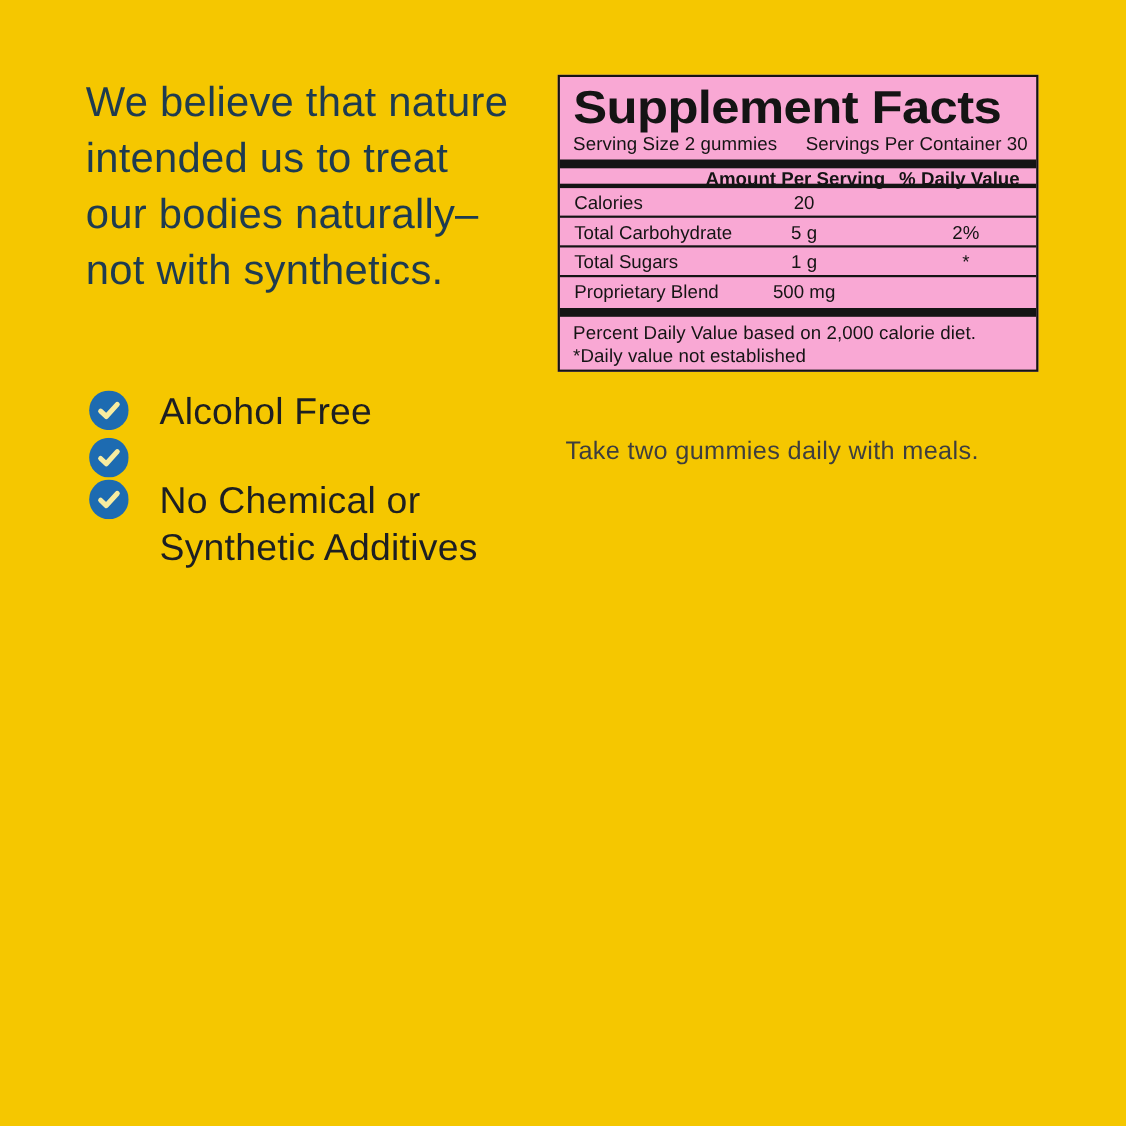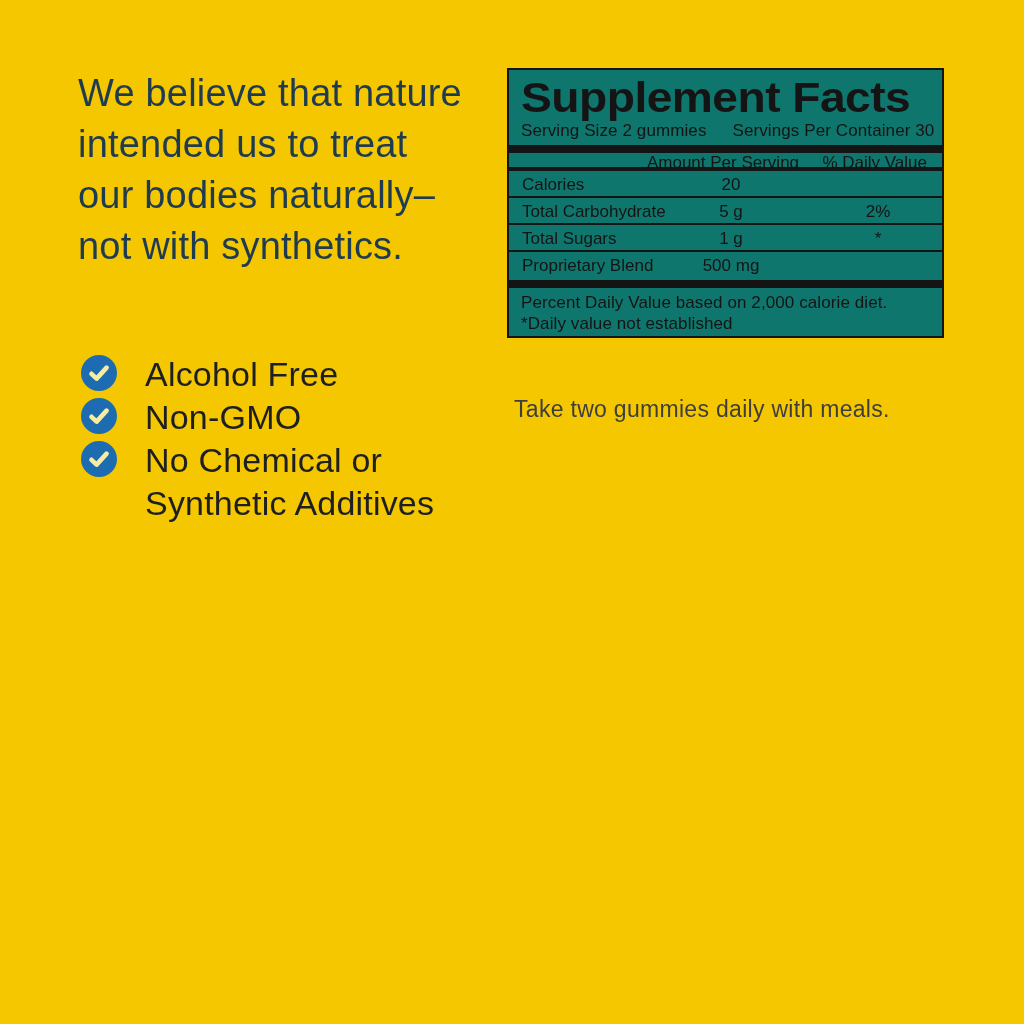--- a/index.html
+++ b/index.html
@@ -47,21 +47,21 @@
     color: var(--list-color, #1D1F22);
     white-space: pre-line;
     letter-spacing: 0.2px;
   }
 
   
   .sf-panel {
     position: absolute;
     left: 507px; top: 68px;
     width: 437px;
-    background: #0f766e;
+    background: #f9a8d4;
     border: 2px solid var(--panel-line, #141414);
     color: var(--panel-line, #141414);
   }
   .sf-title {
     height: 49px;
     padding: 6px 0 0 11px;
     font-size: 42px;
     line-height: 43px;
     font-weight: bold;
     letter-spacing: -0.5px;
@@ -78,21 +78,21 @@
     font-weight: normal;
     letter-spacing: 0.1px;
   }
   .bar { background: var(--panel-line, #141414); }
   .bar.thick { height: 8px; }
   .sf-header {
     position: relative;
     height: 18px;
     border-bottom: 4px solid var(--panel-line, #141414);
     font-size: 17px;
-    font-weight: normal;
+    font-weight: bold;
     line-height: 19px;
   }
   .sf-col-amount {
     position: absolute; left: 214px; transform: translateX(-50%);
     white-space: nowrap;
   }
   .sf-col-dv {
     position: absolute; right: 15px;
     white-space: nowrap;
   }
@@ -147,21 +147,20 @@
       <span class="benefit-label">Alcohol Free</span>
     </div>
 
     <div class="benefit">
       <span class="check">
         <svg viewBox="0 0 36 36" aria-hidden="true">
           <circle cx="18" cy="18" r="18"></circle>
           <path d="M10.5 18.8 L15.6 23.6 L25.6 12.6"></path>
         </svg>
       </span>
-      <span class="benefit-label">Non-GMO</span>
     </div>
 
     <div class="benefit">
       <span class="check">
         <svg viewBox="0 0 36 36" aria-hidden="true">
           <circle cx="18" cy="18" r="18"></circle>
           <path d="M10.5 18.8 L15.6 23.6 L25.6 12.6"></path>
         </svg>
       </span>
       <span class="benefit-label">No Chemical or

